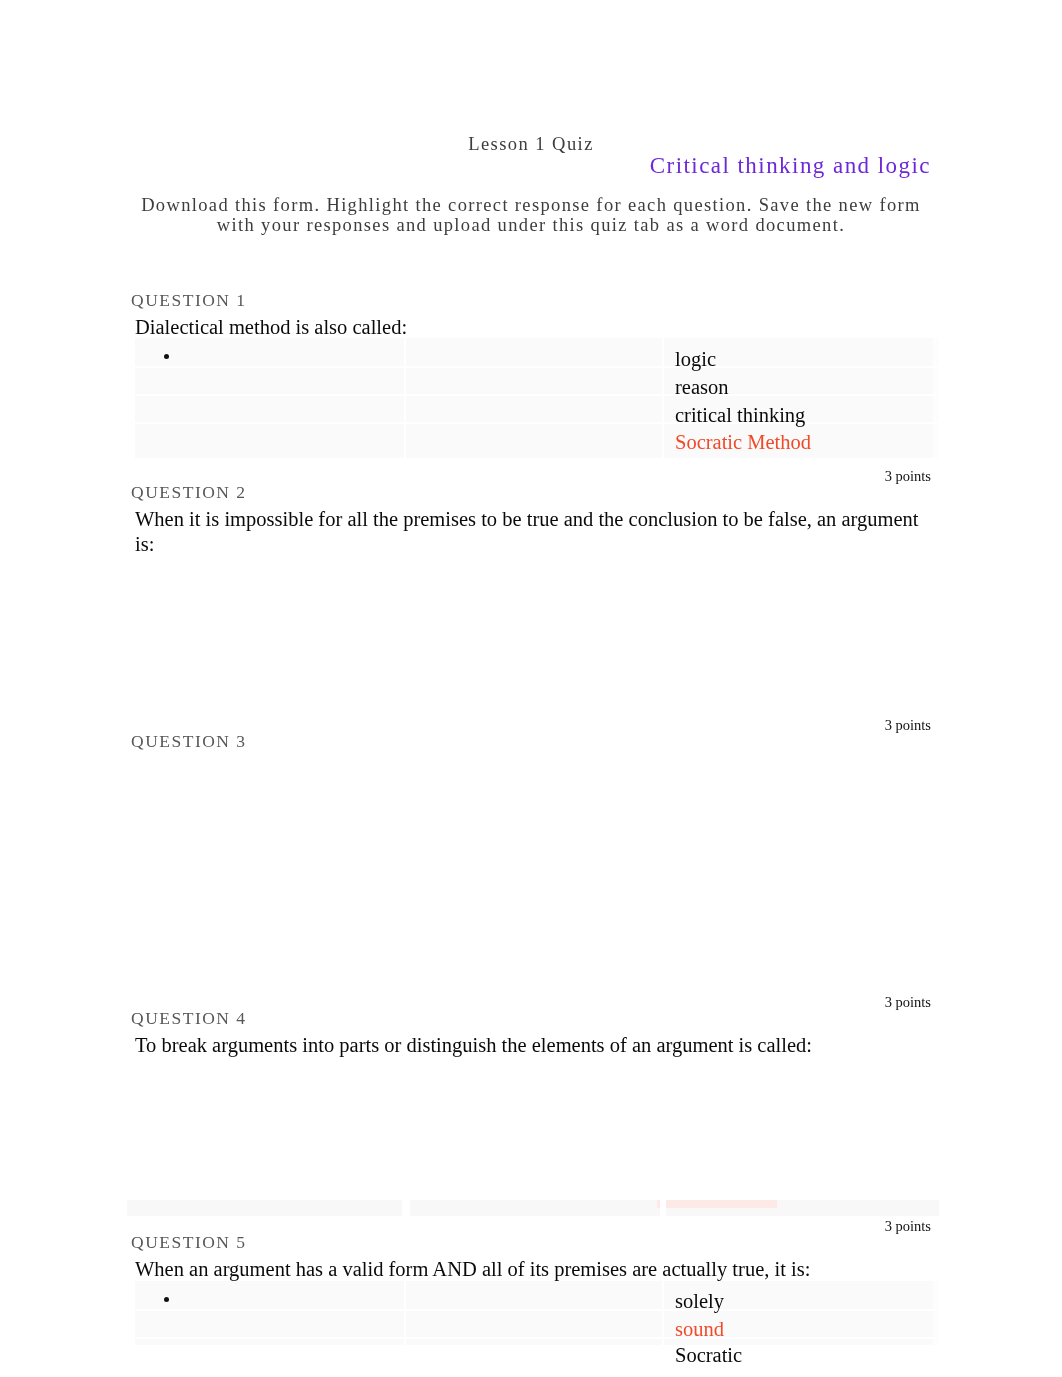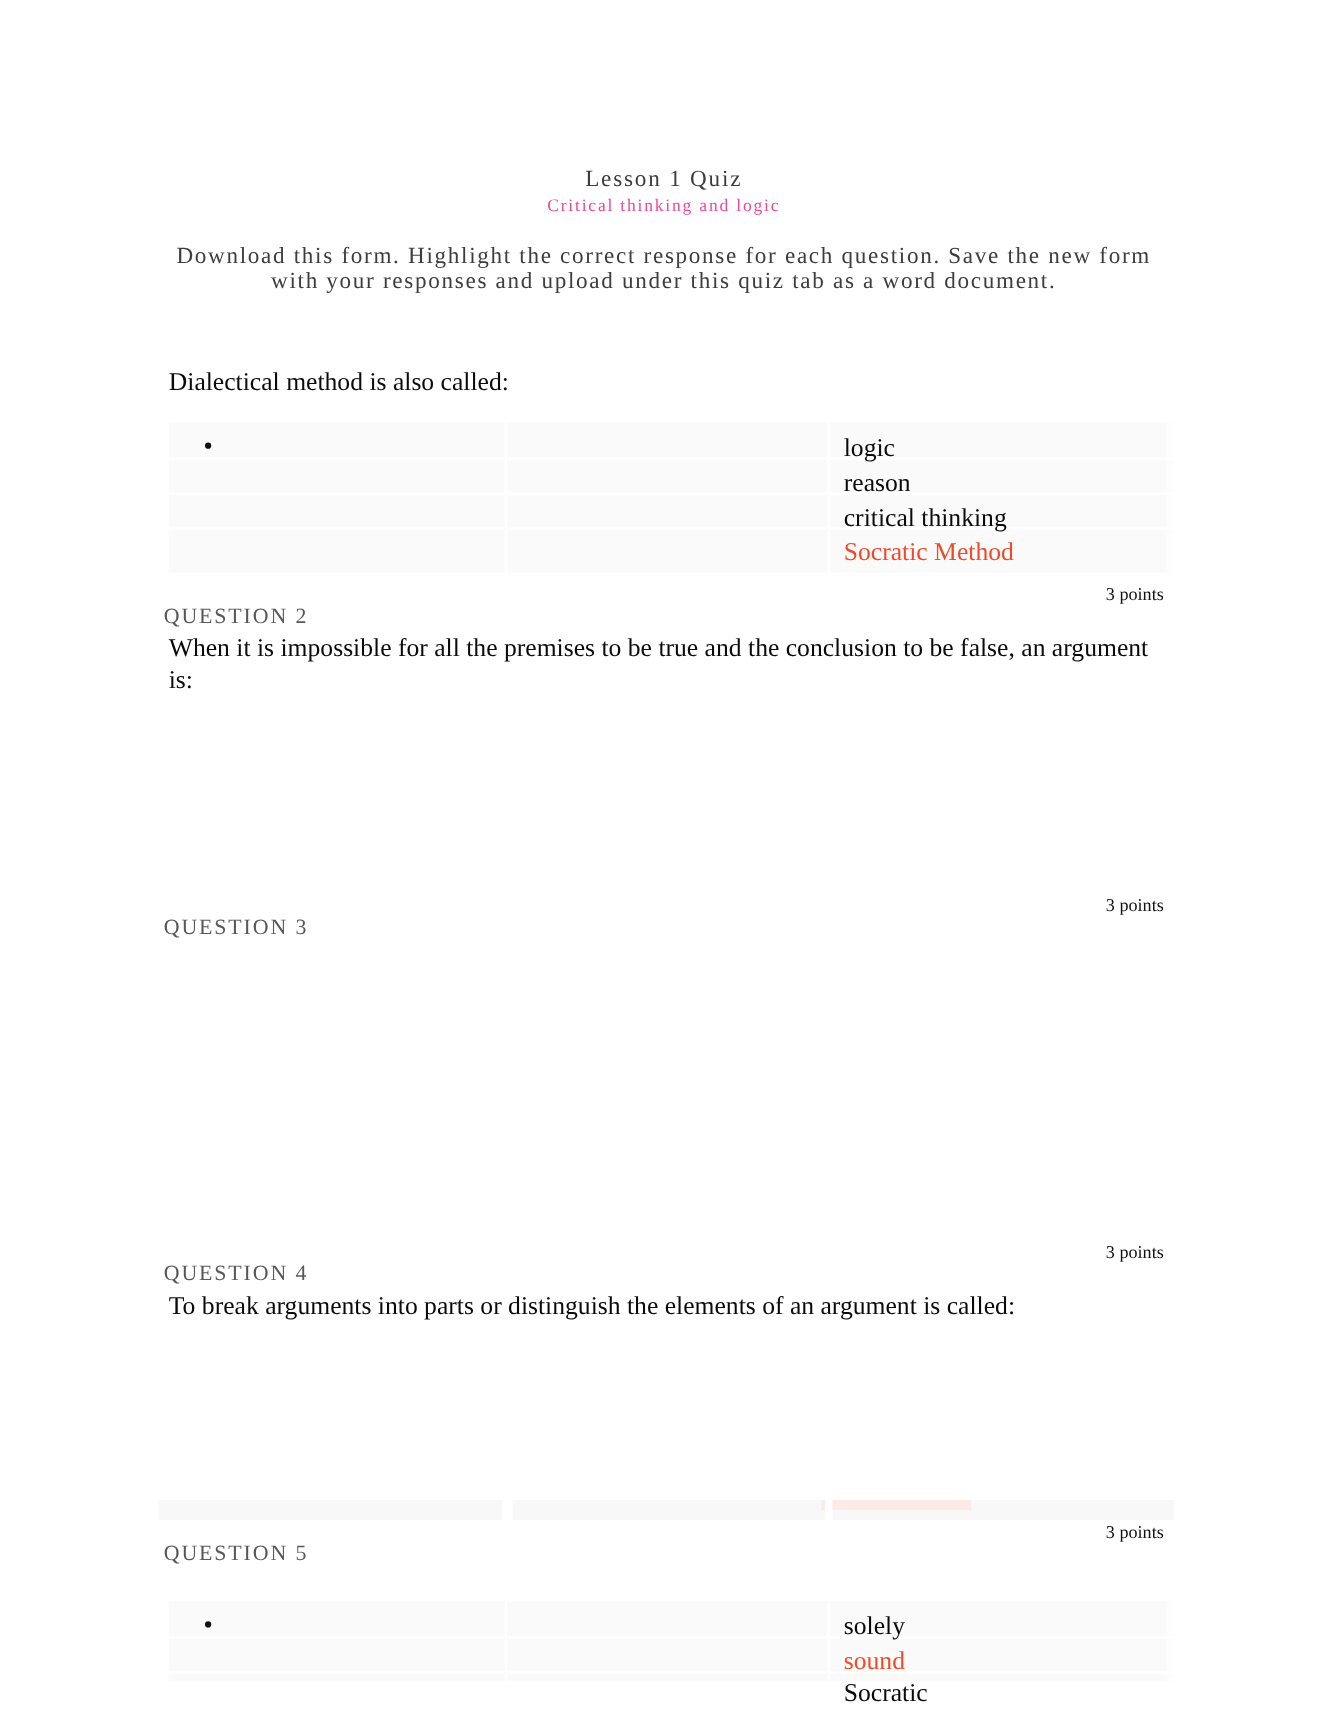--- a/index.html
+++ b/index.html
@@ -32,24 +32,25 @@
     width: 800px;
     text-align: center;
   }
   .doc-title-line {
     font-size: 18.5px;
     line-height: 21px;
     letter-spacing: 1.45px;
     color: #3d3d3d;
   }
   .doc-subtitle-line {
-    font-size: 14px;
+    font-size: 23px;
     line-height: 21px;
     letter-spacing: 1.45px;
-    color: #ec4899;
+    color: #6d28d9;
+    text-align: right;
   }
   .doc-instructions {
     position: absolute;
     left: 131px;
     top: 180px;
     width: 800px;
     text-align: center;
     font-size: 18.5px;
     line-height: 19.6px;
     letter-spacing: 1.35px;
@@ -159,20 +160,21 @@
 <div class="page">
 
   <div class="doc-header">
     <div class="doc-title-line">Lesson 1 Quiz</div>
     <div class="doc-subtitle-line">Critical thinking and logic</div>
   </div>
 
   <div class="doc-instructions">Download this form. Highlight the correct response for each question. Save the new form with your responses and upload under this quiz tab as a word document.</div>
 
   <div class="question-block" style="top:274px;">
+    <div class="question-label">QUESTION 1</div>
     <div class="question-text">Dialectical method is also called:</div>
   </div>
 
   <div class="answer-table" style="left:127px; top:322px; width:812px; height:120px;">
     <div class="cell-pad-left"></div>
     <div class="cell-pad-right"></div>
     <div class="col-div" style="left:277px;"></div>
     <div class="col-div" style="left:535px;"></div>
     <div class="row-div" style="top:28px;"></div>
     <div class="row-div" style="top:56px;"></div>
@@ -209,20 +211,21 @@
   <div class="faint-band" style="left:127px; top:1184px; width:812px; height:16px;">
     <div class="pink-wash" style="left:530px; top:0; width:120px; height:8px;"></div>
     <div class="white-notch" style="left:275px; top:0; width:8px; height:16px;"></div>
     <div class="white-notch" style="left:533px; top:0; width:6px; height:16px;"></div>
   </div>
 
   <div class="points-label" style="top:1202px;">3 points</div>
 
   <div class="question-block" style="top:1216px;">
     <div class="question-label">QUESTION 5</div>
+    <div class="question-text">When an argument has a valid form AND all of its premises are actually true, it is:</div>
   </div>
 
   <div class="answer-table" style="left:127px; top:1265px; width:812px; height:64px;">
     <div class="cell-pad-left"></div>
     <div class="cell-pad-right"></div>
     <div class="col-div" style="left:277px;"></div>
     <div class="col-div" style="left:535px;"></div>
     <div class="row-div" style="top:28px;"></div>
     <div class="row-div" style="top:56px;"></div>
   </div>

